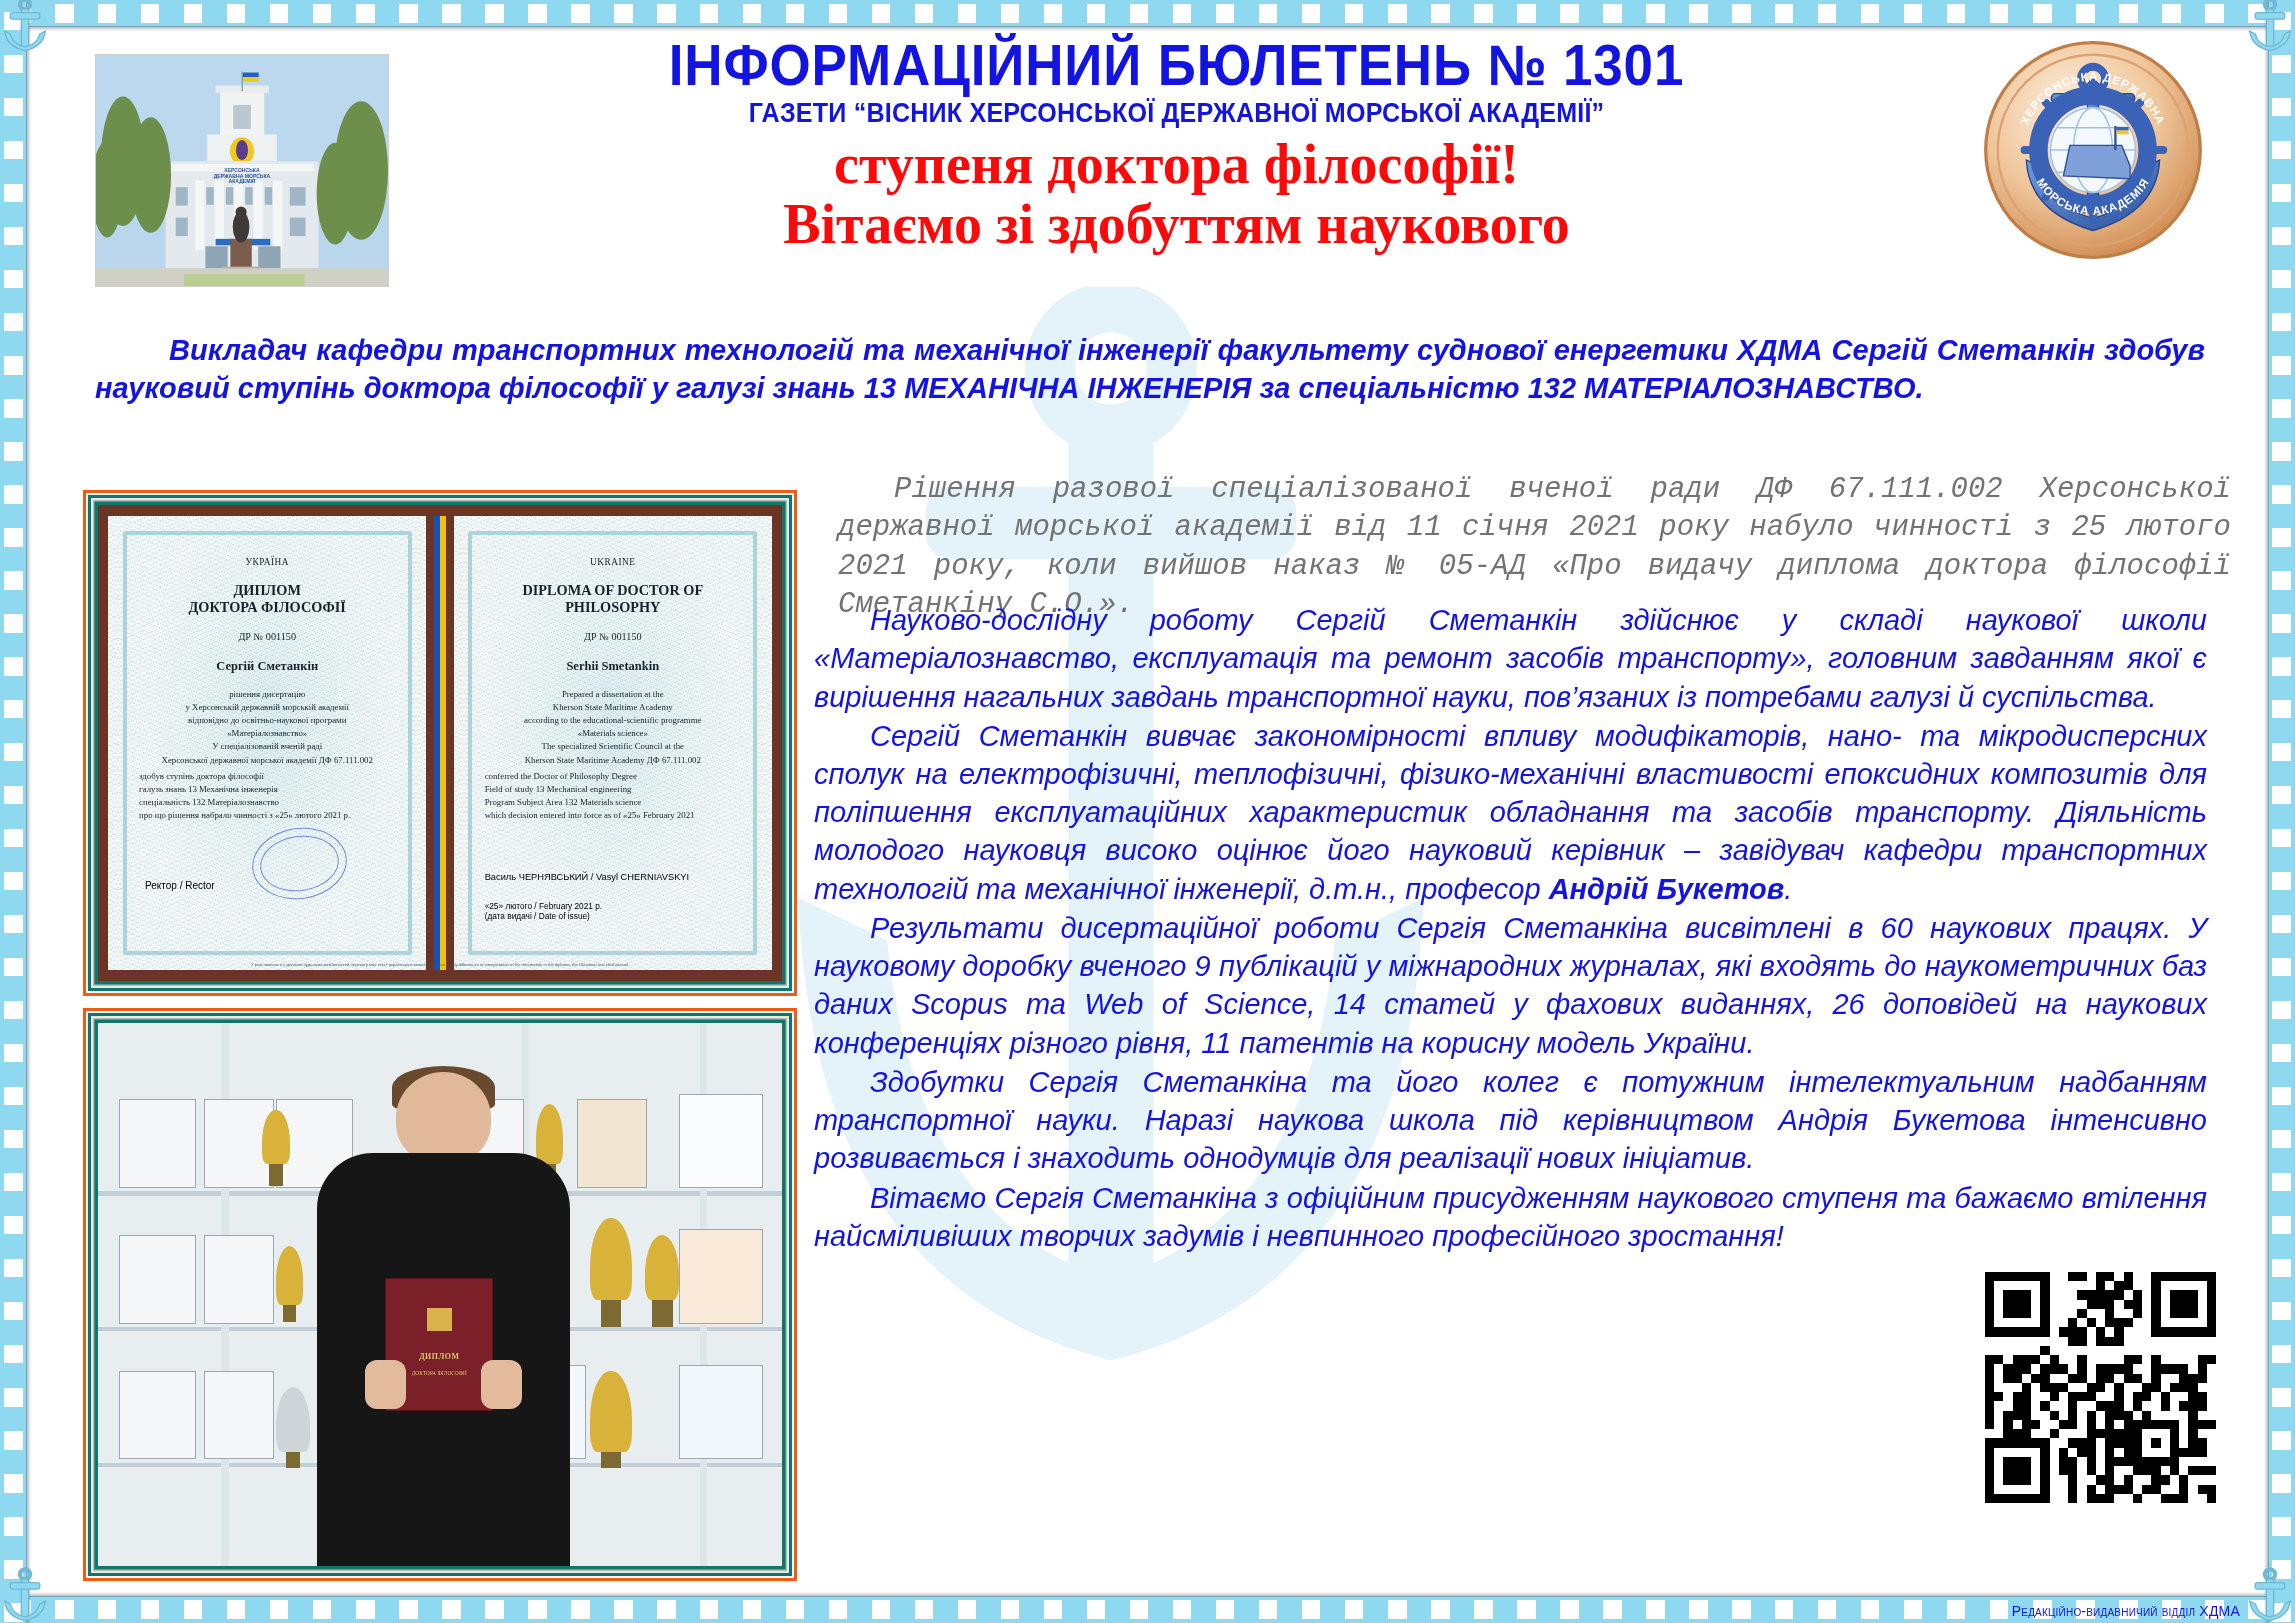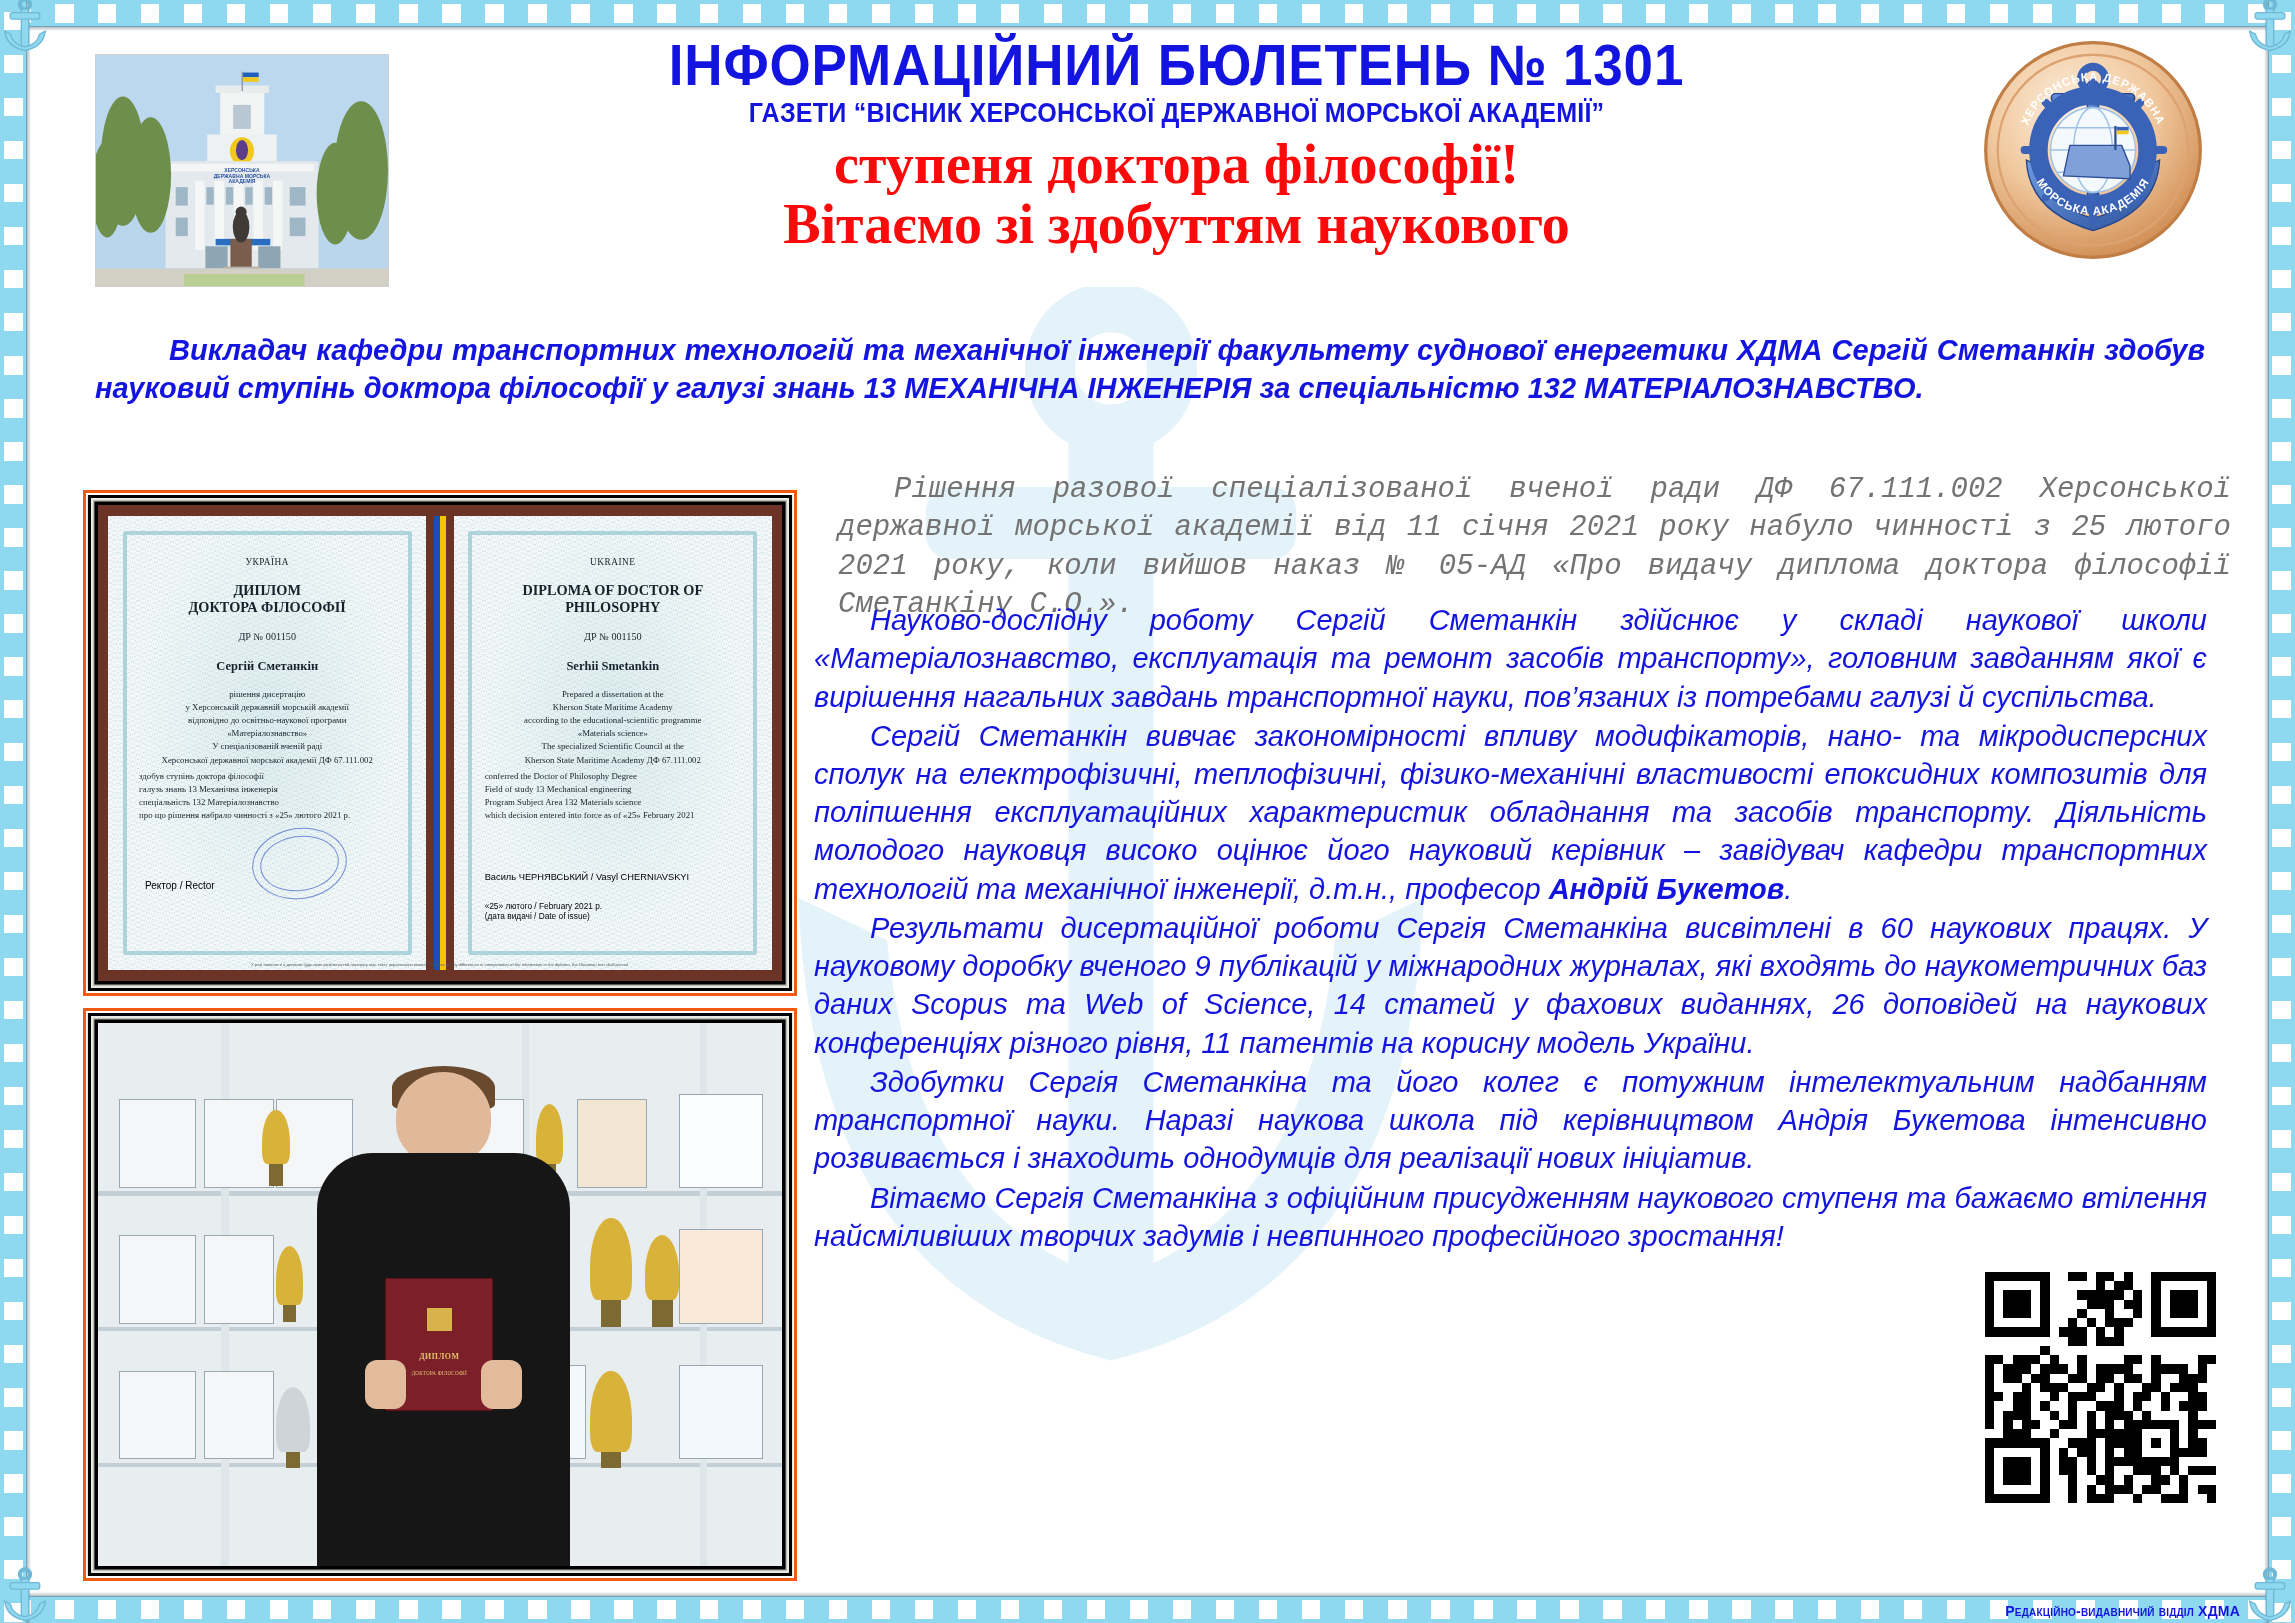--- a/index.html
+++ b/index.html
@@ -104,21 +104,21 @@
     font-style:italic;font-size:29px;line-height:1.32;
     color:#1414e0;text-align:justify;
   }
   #body-col p{margin:0 0 0 0;text-indent:56px;}
   #body-col p + p{margin-top:0.9px;}
   #body-col b{font-weight:700;}
 
   
   .photo-frame{
     position:absolute;
-    background:#000000;
+    background:#0f766e;
     border:3.2px solid #f05a12;
     box-shadow:0 0 0 1.9px #ffffff inset;
     overflow:hidden;
   }
   #diploma-frame{left:56px;top:463px;width:708px;height:500px;}
   #portrait-frame{left:56px;top:981px;width:708px;height:567px;}
   .inner-bevel{position:absolute;inset:4.6px;border:2.8px solid #e9e9e4;
     box-shadow:0 0 0 1.4px #b9b9b2 inset;}
 
   
@@ -186,21 +186,21 @@
     color:#e3c370;font-family:"Liberation Serif",serif;font-size:5.1px;letter-spacing:0.2px;}
   .hand{position:absolute;background:#e2bb9c;border-radius:12px;}
 
   
   #qr-code{position:absolute;right:52px;top:1245px;width:231px;height:231px;background:#ffffff;}
 
   
   #footer-credit{
     position:absolute;right:55px;bottom:3.7px;
     font-family:"Liberation Sans", sans-serif;
-    font-weight:700;font-size:14px;color:#1414e0;
+    font-weight:400;font-size:14px;color:#1414e0;
     font-variant:small-caps;letter-spacing:0.2px;white-space:nowrap;
   }
 </style>
 </head>
 <body>
 
 <div id="page-frame">
   <div class="chain-edge chain-top">
     <div class="chain-h"></div>
       <div class="chain-shadow-top"></div>

